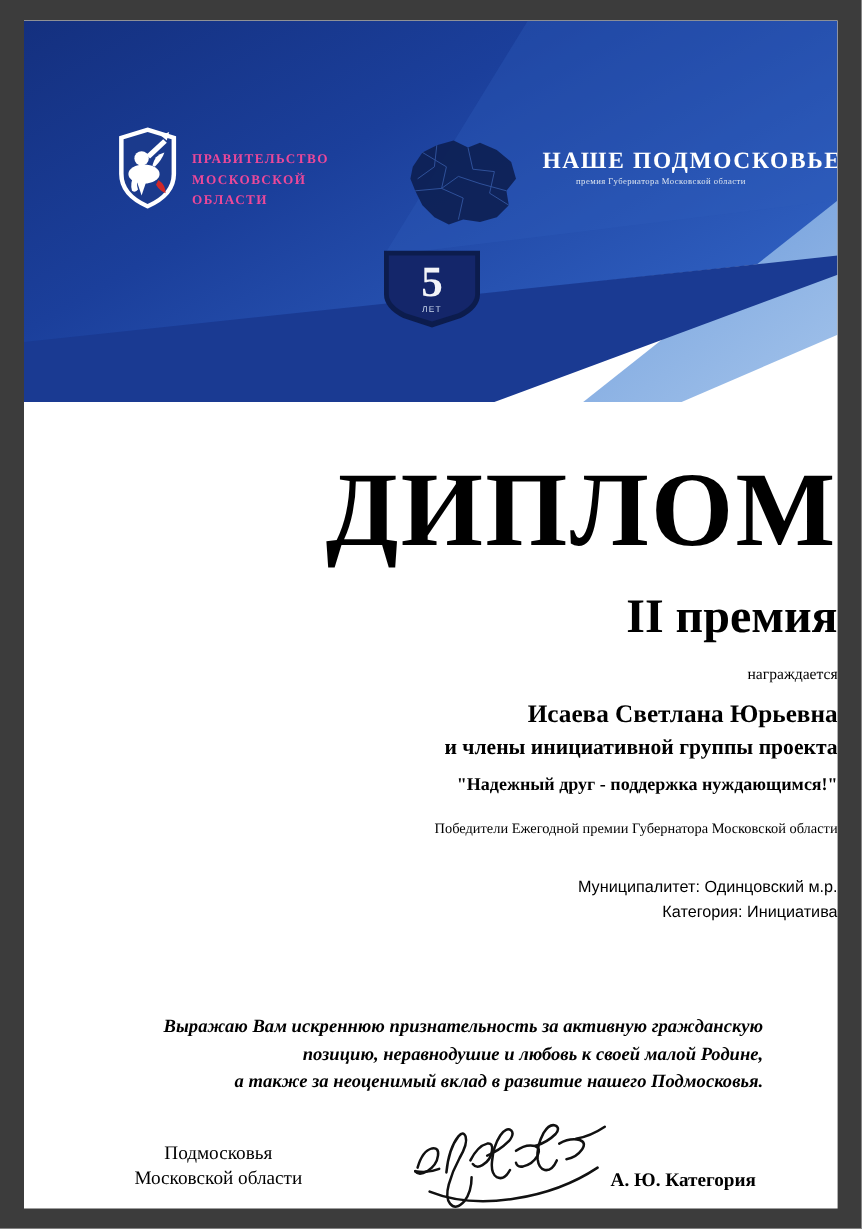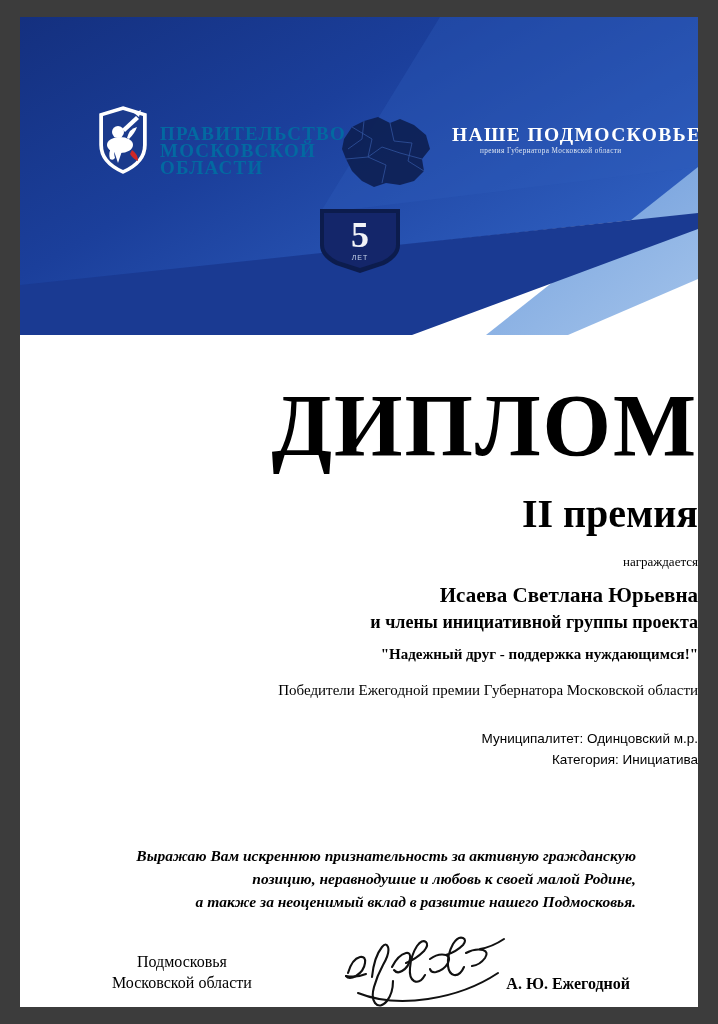--- a/index.html
+++ b/index.html
@@ -56,23 +56,23 @@
 
   
   .coat {
     position: absolute;
     left: 76px; top: 88px;
     width: 54px; height: 70px;
   }
   .gov-text {
     position: absolute;
     left: 140px; top: 108px;
-    color: #0369a1;
-    font-family: "Liberation Serif", serif;
-    font-size: 19px;
+    color: #ec4899;
+    font-family: "Liberation Serif", serif;
+    font-size: 11px;
     font-weight: bold;
     letter-spacing: 1.2px;
     line-height: 17px;
     text-transform: uppercase;
   }
 
   
   .region-shape {
     position: absolute;
     left: 318px; top: 96px;
@@ -157,21 +157,21 @@
   .project {
     margin-top: 15px;
     font-family: "Liberation Serif", serif;
     font-size: 15px;
     font-weight: bold;
     line-height: 18px;
   }
   .winners {
     margin-top: 17px;
     font-family: "Liberation Serif", serif;
-    font-size: 15px;
+    font-size: 12px;
     line-height: 21px;
     padding-left: 24px;
   }
   .meta {
     margin-top: 27px;
     font-family: "Liberation Sans", sans-serif;
     font-size: 13.5px;
     line-height: 21px;
   }
   .gratitude {
@@ -333,18 +333,18 @@
           <path d="M54 34 q6 -12 14 -14 q5 -1 4 6 q-1 8 -8 12 q-5 3 -8 -1"></path>
           <path d="M68 30 q10 -4 18 -12 q5 -6 2 -9 q-4 -3 -9 4 q-6 9 -7 22 q-1 10 4 13 q6 3 11 -6"></path>
           <path d="M92 26 q8 -6 16 -4 q5 2 2 8 q-4 7 -12 9 q-5 1 -6 -3"></path>
           <path d="M108 22 q10 -3 17 -10 q4 -5 0 -7 q-5 -2 -10 6 q-6 11 -5 22 q1 8 6 9 q6 1 10 -8"></path>
           <path d="M128 20 q9 -5 17 -3 q6 2 2 8 q-5 7 -13 8"></path>
           <path d="M142 16 q12 -2 24 -10"></path>
           <path d="M20 60 q30 12 70 6 q40 -6 70 -26"></path>
         </g>
       </svg>
 
-      <div class="sign-right">А. Ю. Ежегодной</div>
+      <div class="sign-right">А. Ю. Категория</div>
     </div>
 
   </div>
   <div class="frame"></div>
 </div>
 
 </body></html>

